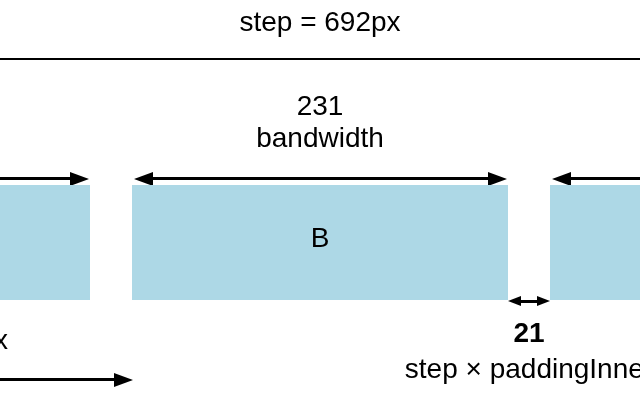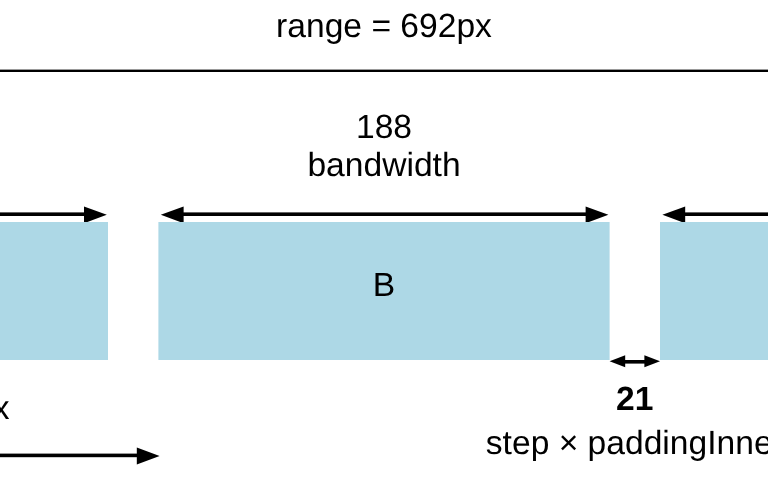--- a/index.html
+++ b/index.html
@@ -52,25 +52,25 @@
   .band {
     position: absolute;
     top: 185px;
     height: 115px;
     background: #ADD8E6;
   }
 </style>
 </head>
 <body style="background: rgb(255, 255, 255); color: rgb(0, 0, 0);">
 
-<div class="txt center" style="top:8px;">range = 692px</div>
+<div class="txt center" style="top:8px;">step = 692px</div>
 
 <div class="rule" style="left: 0px; top: 58px; width: 640px; height: 2px; background: rgb(0, 0, 0);"></div>
 
-<div class="txt center" style="top:92px;">188</div>
+<div class="txt center" style="top:92px;">231</div>
 <div class="txt center" style="top:124px;">bandwidth</div>
 
 <div>
   <div class="arrow-line" style="left: 0px; top: 177px; width: 72px; background: rgb(0, 0, 0);"></div>
   <div class="ah-r" style="left: 70px; top: 172px; border-left-color: rgb(0, 0, 0);"></div>
 </div>
 
 <div>
   <div class="ah-l" style="left: 134px; top: 172px; border-right-color: rgb(0, 0, 0);"></div>
   <div class="arrow-line" style="left: 151px; top: 177px; width: 339px; background: rgb(0, 0, 0);"></div>

